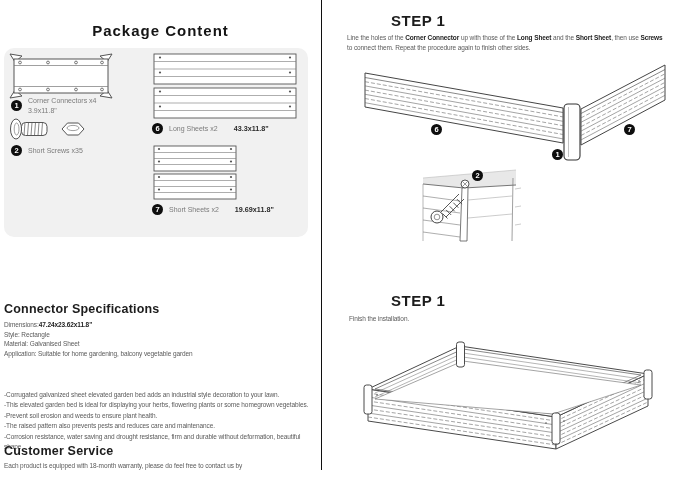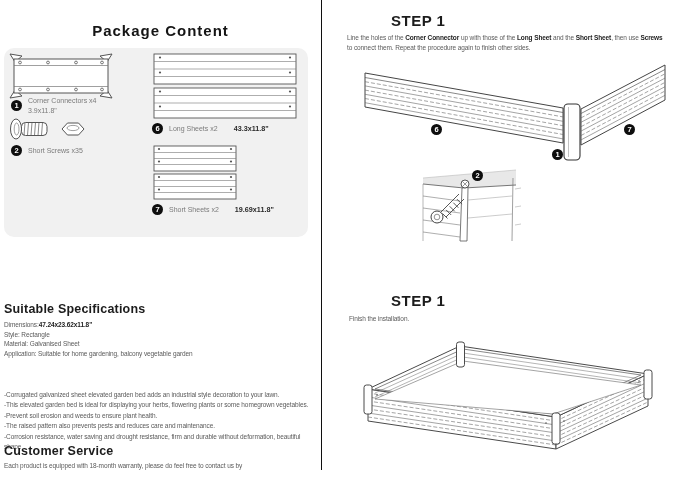--- a/index.html
+++ b/index.html
@@ -142,21 +142,21 @@
       </g>
     </svg>
 
     <div class="abs item-row" style="left:148px;top:156px;">
       <div class="badge">7</div>
       <div class="tiny-label">Short Sheets x2</div>
       <div class="bold-dim" style="margin-left:10px;">19.69x11.8"</div>
     </div>
   </div>
 
-  <div class="abs sec-title" style="left:4px;top:302px;">Suitable Specifications</div>
+  <div class="abs sec-title" style="left:4px;top:302px;">Connector Specifications</div>
   <div class="abs small" style="left:4px;top:320px;width:310px;line-height:9.6px;">
     <div><span>Dimensions:</span><span class="b">47.24x23.62x11.8"</span></div>
     <div>Style: Rectangle</div>
     <div>Material: Galvanised Sheet</div>
     <div>Application: Suitable for home gardening, balcony vegetable garden</div>
   </div>
 
   <div class="abs small" style="left:4px;top:390px;width:312px;line-height:10.4px;">
     <div>-Corrugated galvanized sheet elevated garden bed adds an industrial style decoration to your lawn.</div>
     <div>-This elevated garden bed is ideal for displaying your herbs, flowering plants or some homegrown vegetables.</div>

